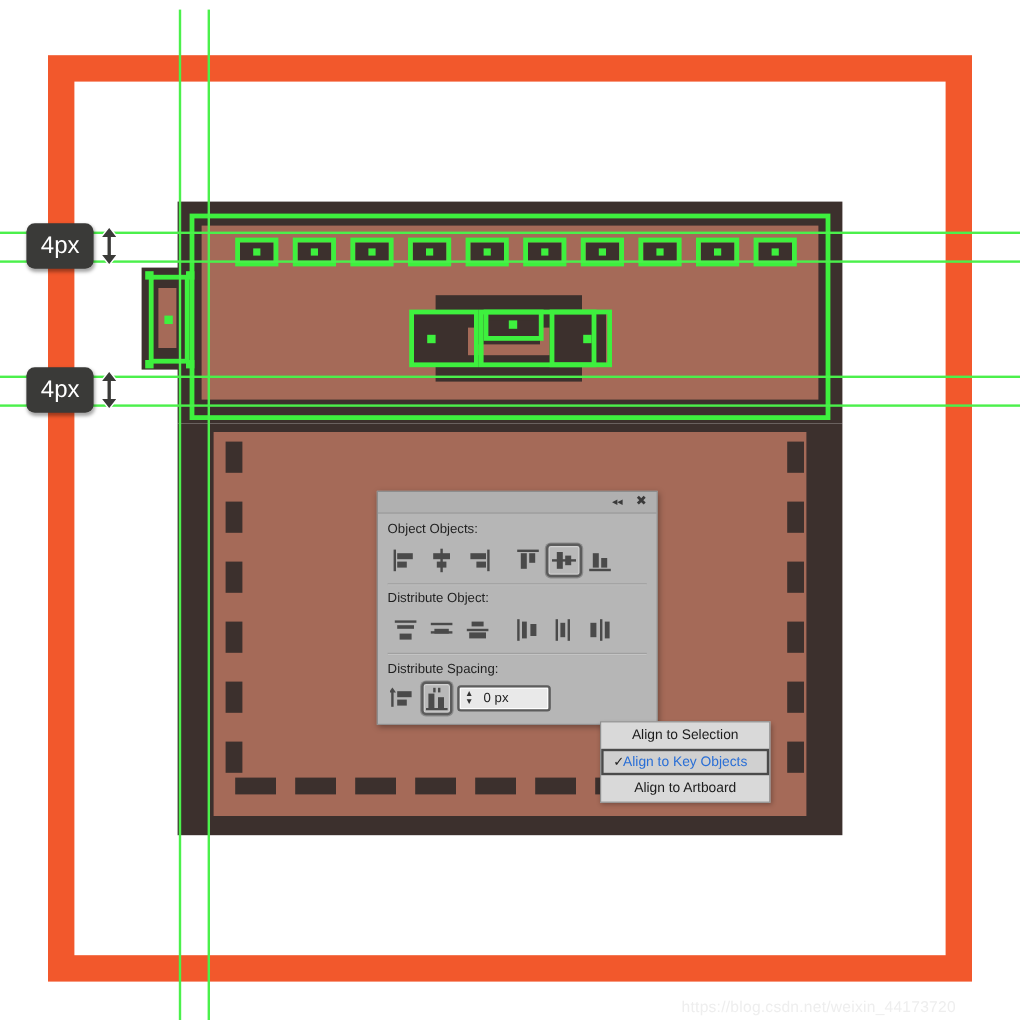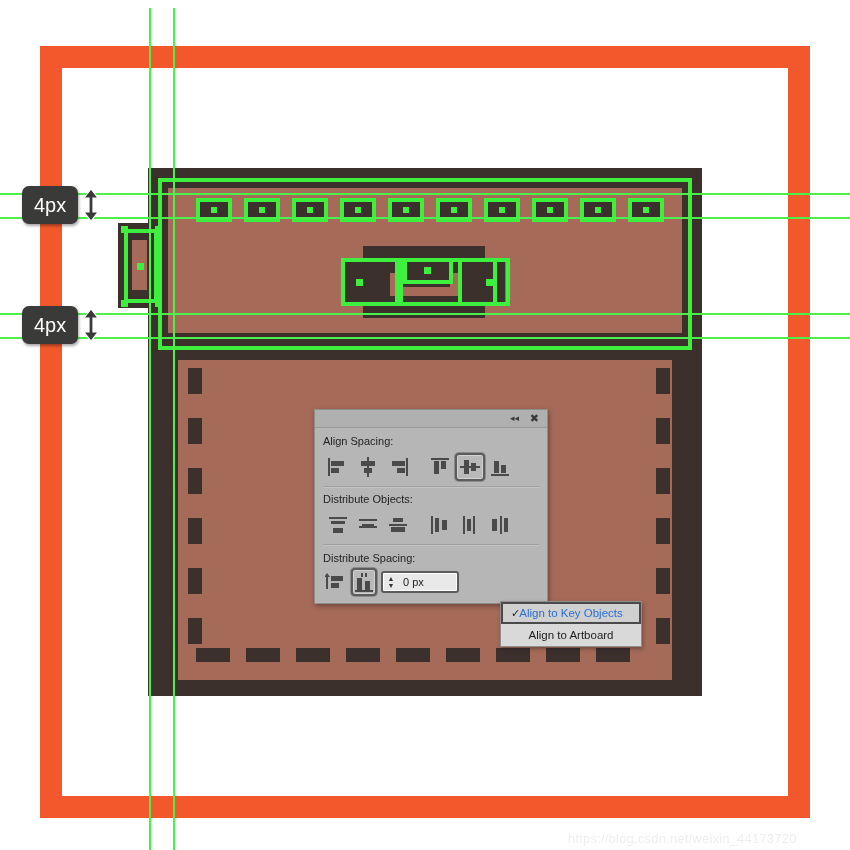--- a/index.html
+++ b/index.html
@@ -244,21 +244,21 @@
   </div>
 
   <div class="panel">
     <div class="panel-titlebar">
       <span class="tb-collapse">◂◂</span>
       <span class="tb-close">✖</span>
     </div>
 
     <div class="panel-body">
 
-      <div class="sec-label">Align Spacing:</div>
+      <div class="sec-label">Object Objects:</div>
       <div class="icon-row">
         <div class="ibtn">
           <svg width="22" height="20" viewBox="0 0 22 20">
               <rect x="1" y="1" width="2" height="18" fill="#4a4a4a"></rect>
               <rect x="4" y="4" width="13" height="5" fill="#4a4a4a"></rect>
               <rect x="4" y="11" width="8" height="5" fill="#4a4a4a"></rect>
             </svg>
         </div>
         <div class="ibtn">
           <svg width="22" height="20" viewBox="0 0 22 20">
@@ -293,21 +293,21 @@
           <svg width="22" height="20" viewBox="0 0 22 20">
               <rect x="2" y="17" width="18" height="2" fill="#4a4a4a"></rect>
               <rect x="5" y="4" width="5" height="12" fill="#4a4a4a"></rect>
               <rect x="12" y="8" width="5" height="8" fill="#4a4a4a"></rect>
             </svg>
         </div>
       </div>
 
       <div class="divider"></div>
 
-      <div class="sec-label">Distribute Objects:</div>
+      <div class="sec-label">Distribute Object:</div>
       <div class="icon-row">
         <div class="ibtn">
           <svg width="22" height="20" viewBox="0 0 22 20">
               <rect x="2" y="2" width="18" height="2" fill="#4a4a4a"></rect>
               <rect x="4" y="6" width="14" height="3" fill="#4a4a4a"></rect>
               <rect x="6" y="13" width="10" height="5" fill="#4a4a4a"></rect>
             </svg>
         </div>
         <div class="ibtn">
           <svg width="22" height="20" viewBox="0 0 22 20">
@@ -374,20 +374,23 @@
               <span class="stepper">▲<br>▼</span>
               <span class="val">0 px</span>
             </div>
           </div>
         </div>
       </div>
     </div>
   </div>
 
   <div class="dropdown">
+    <div class="dd-item">
+      <span>Align to Selection</span>
+    </div>
     <div class="dd-item checked">
       <span class="dd-check">✓</span>
       <span>Align to Key Objects</span>
     </div>
     <div class="dd-item">
       <span>Align to Artboard</span>
     </div>
   </div>
 
   <div class="watermark">https://blog.csdn.net/weixin_44173720</div>

